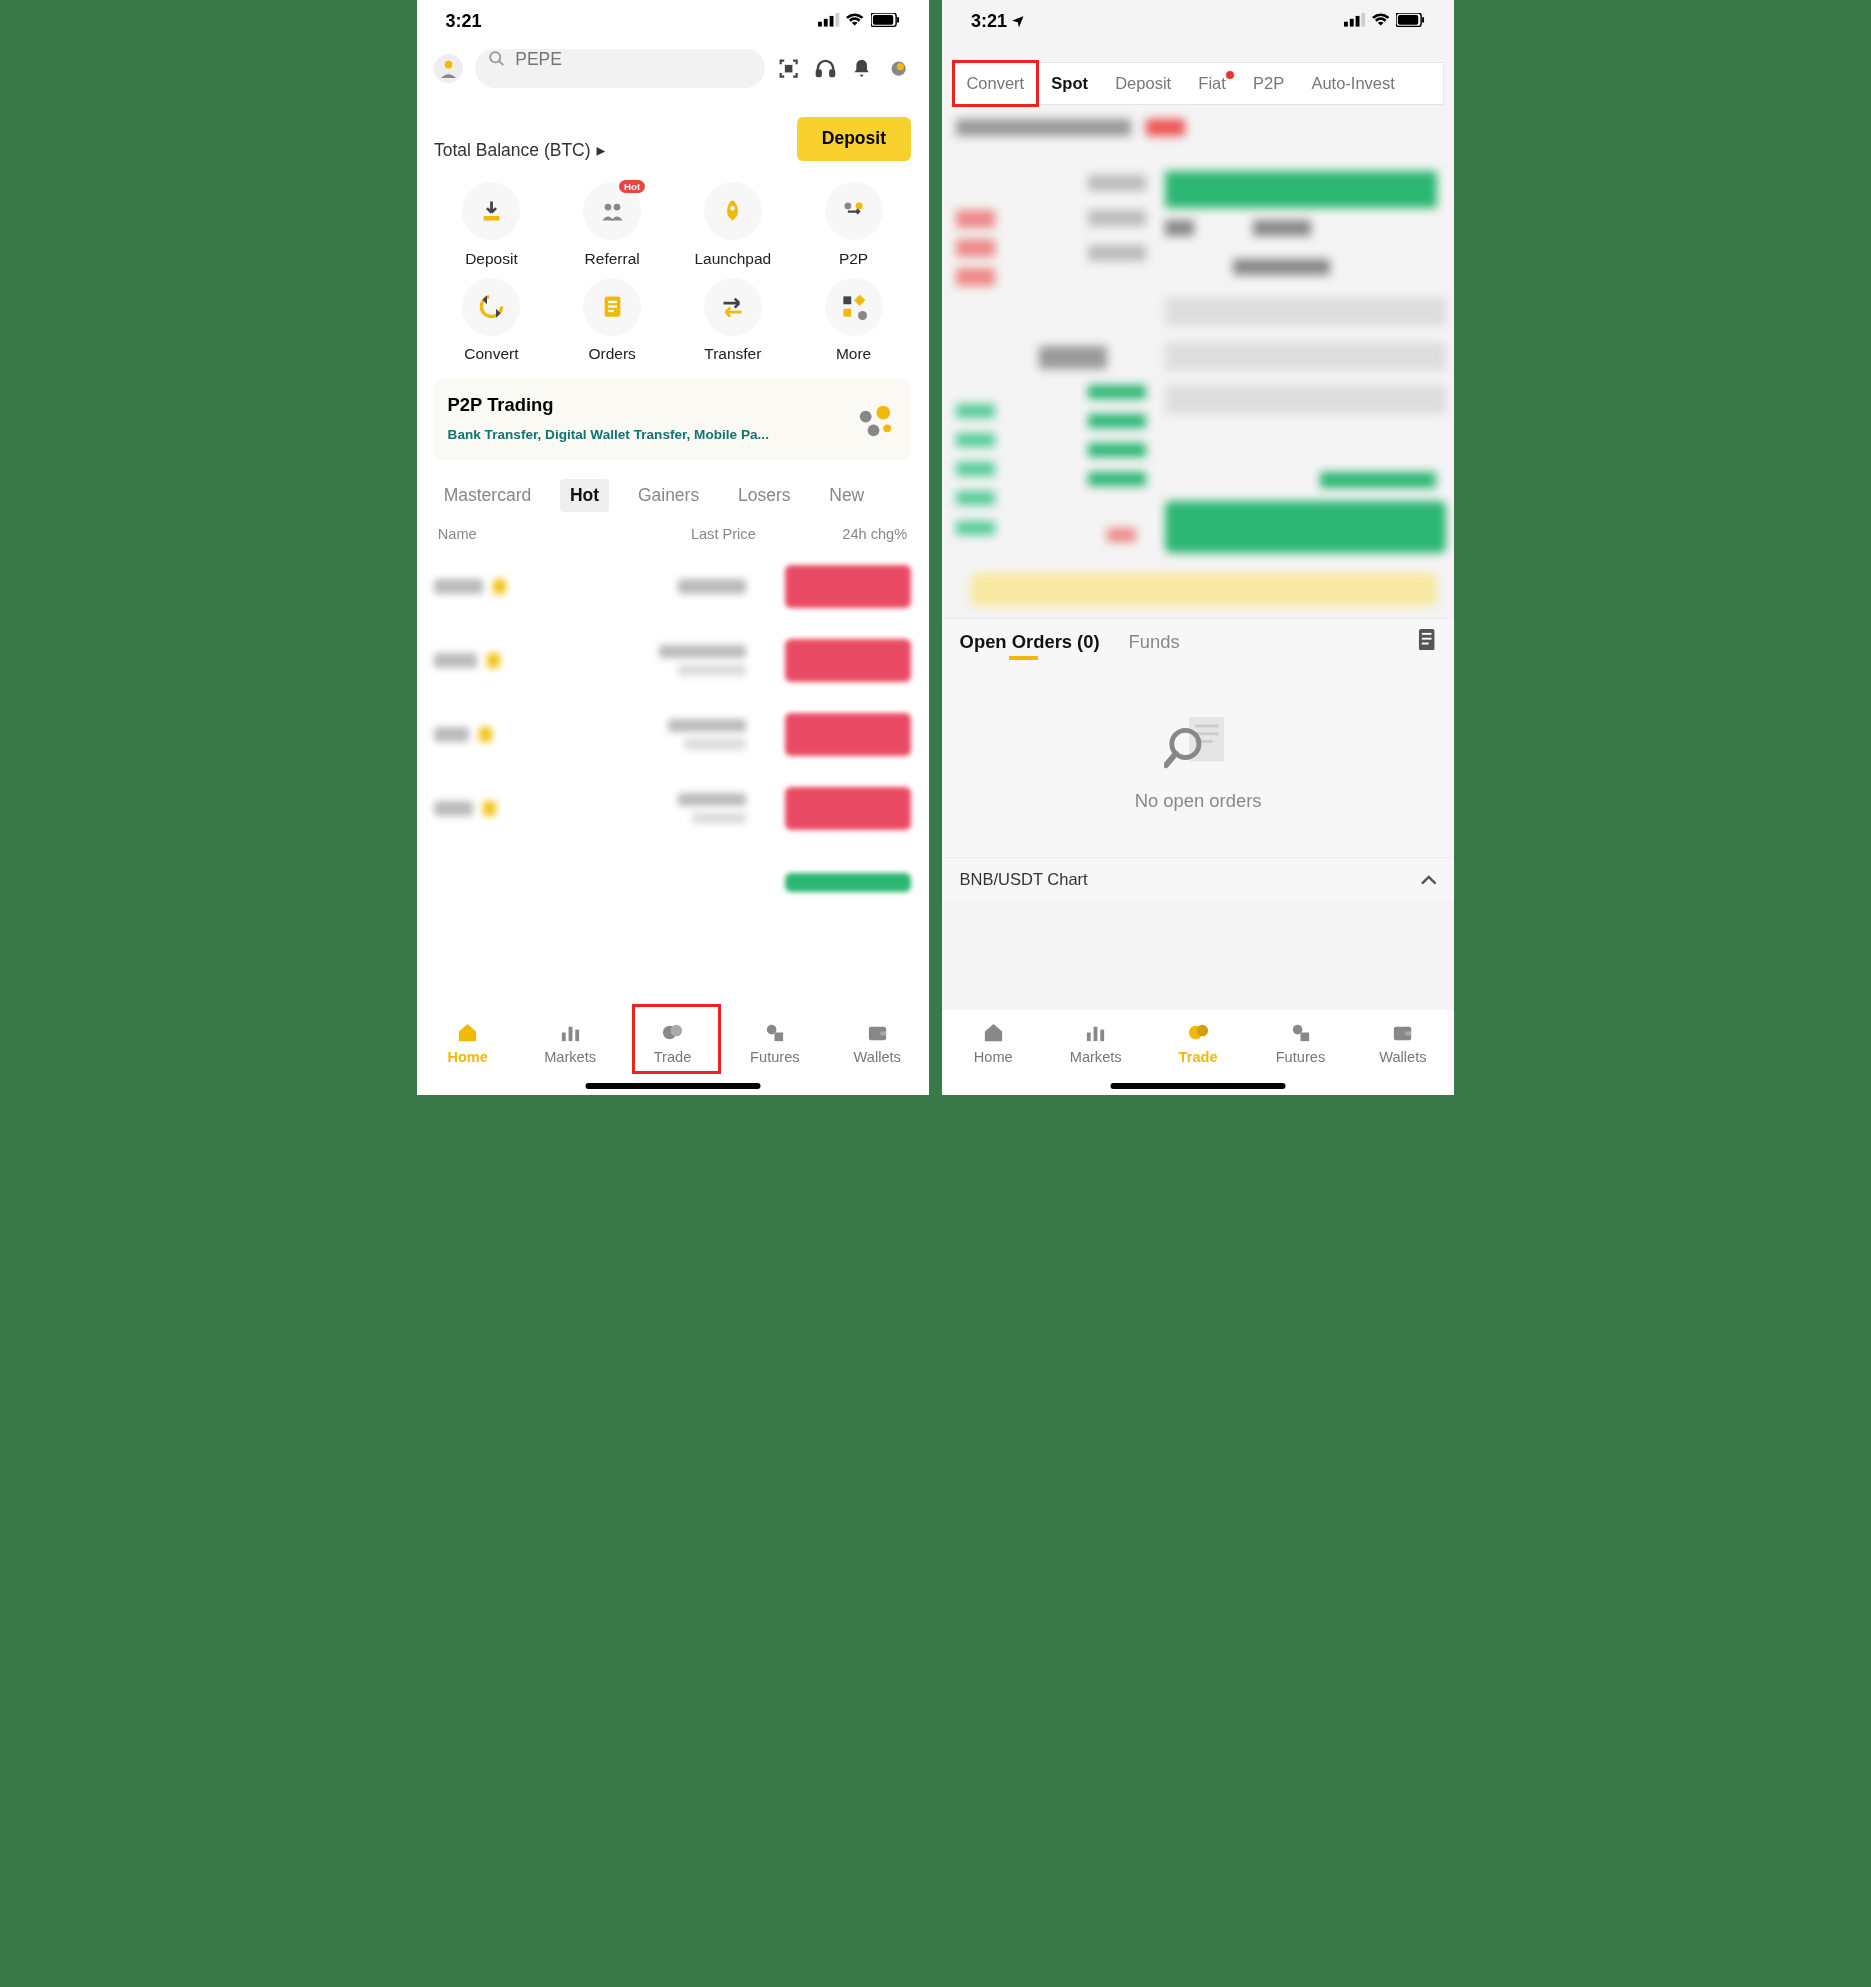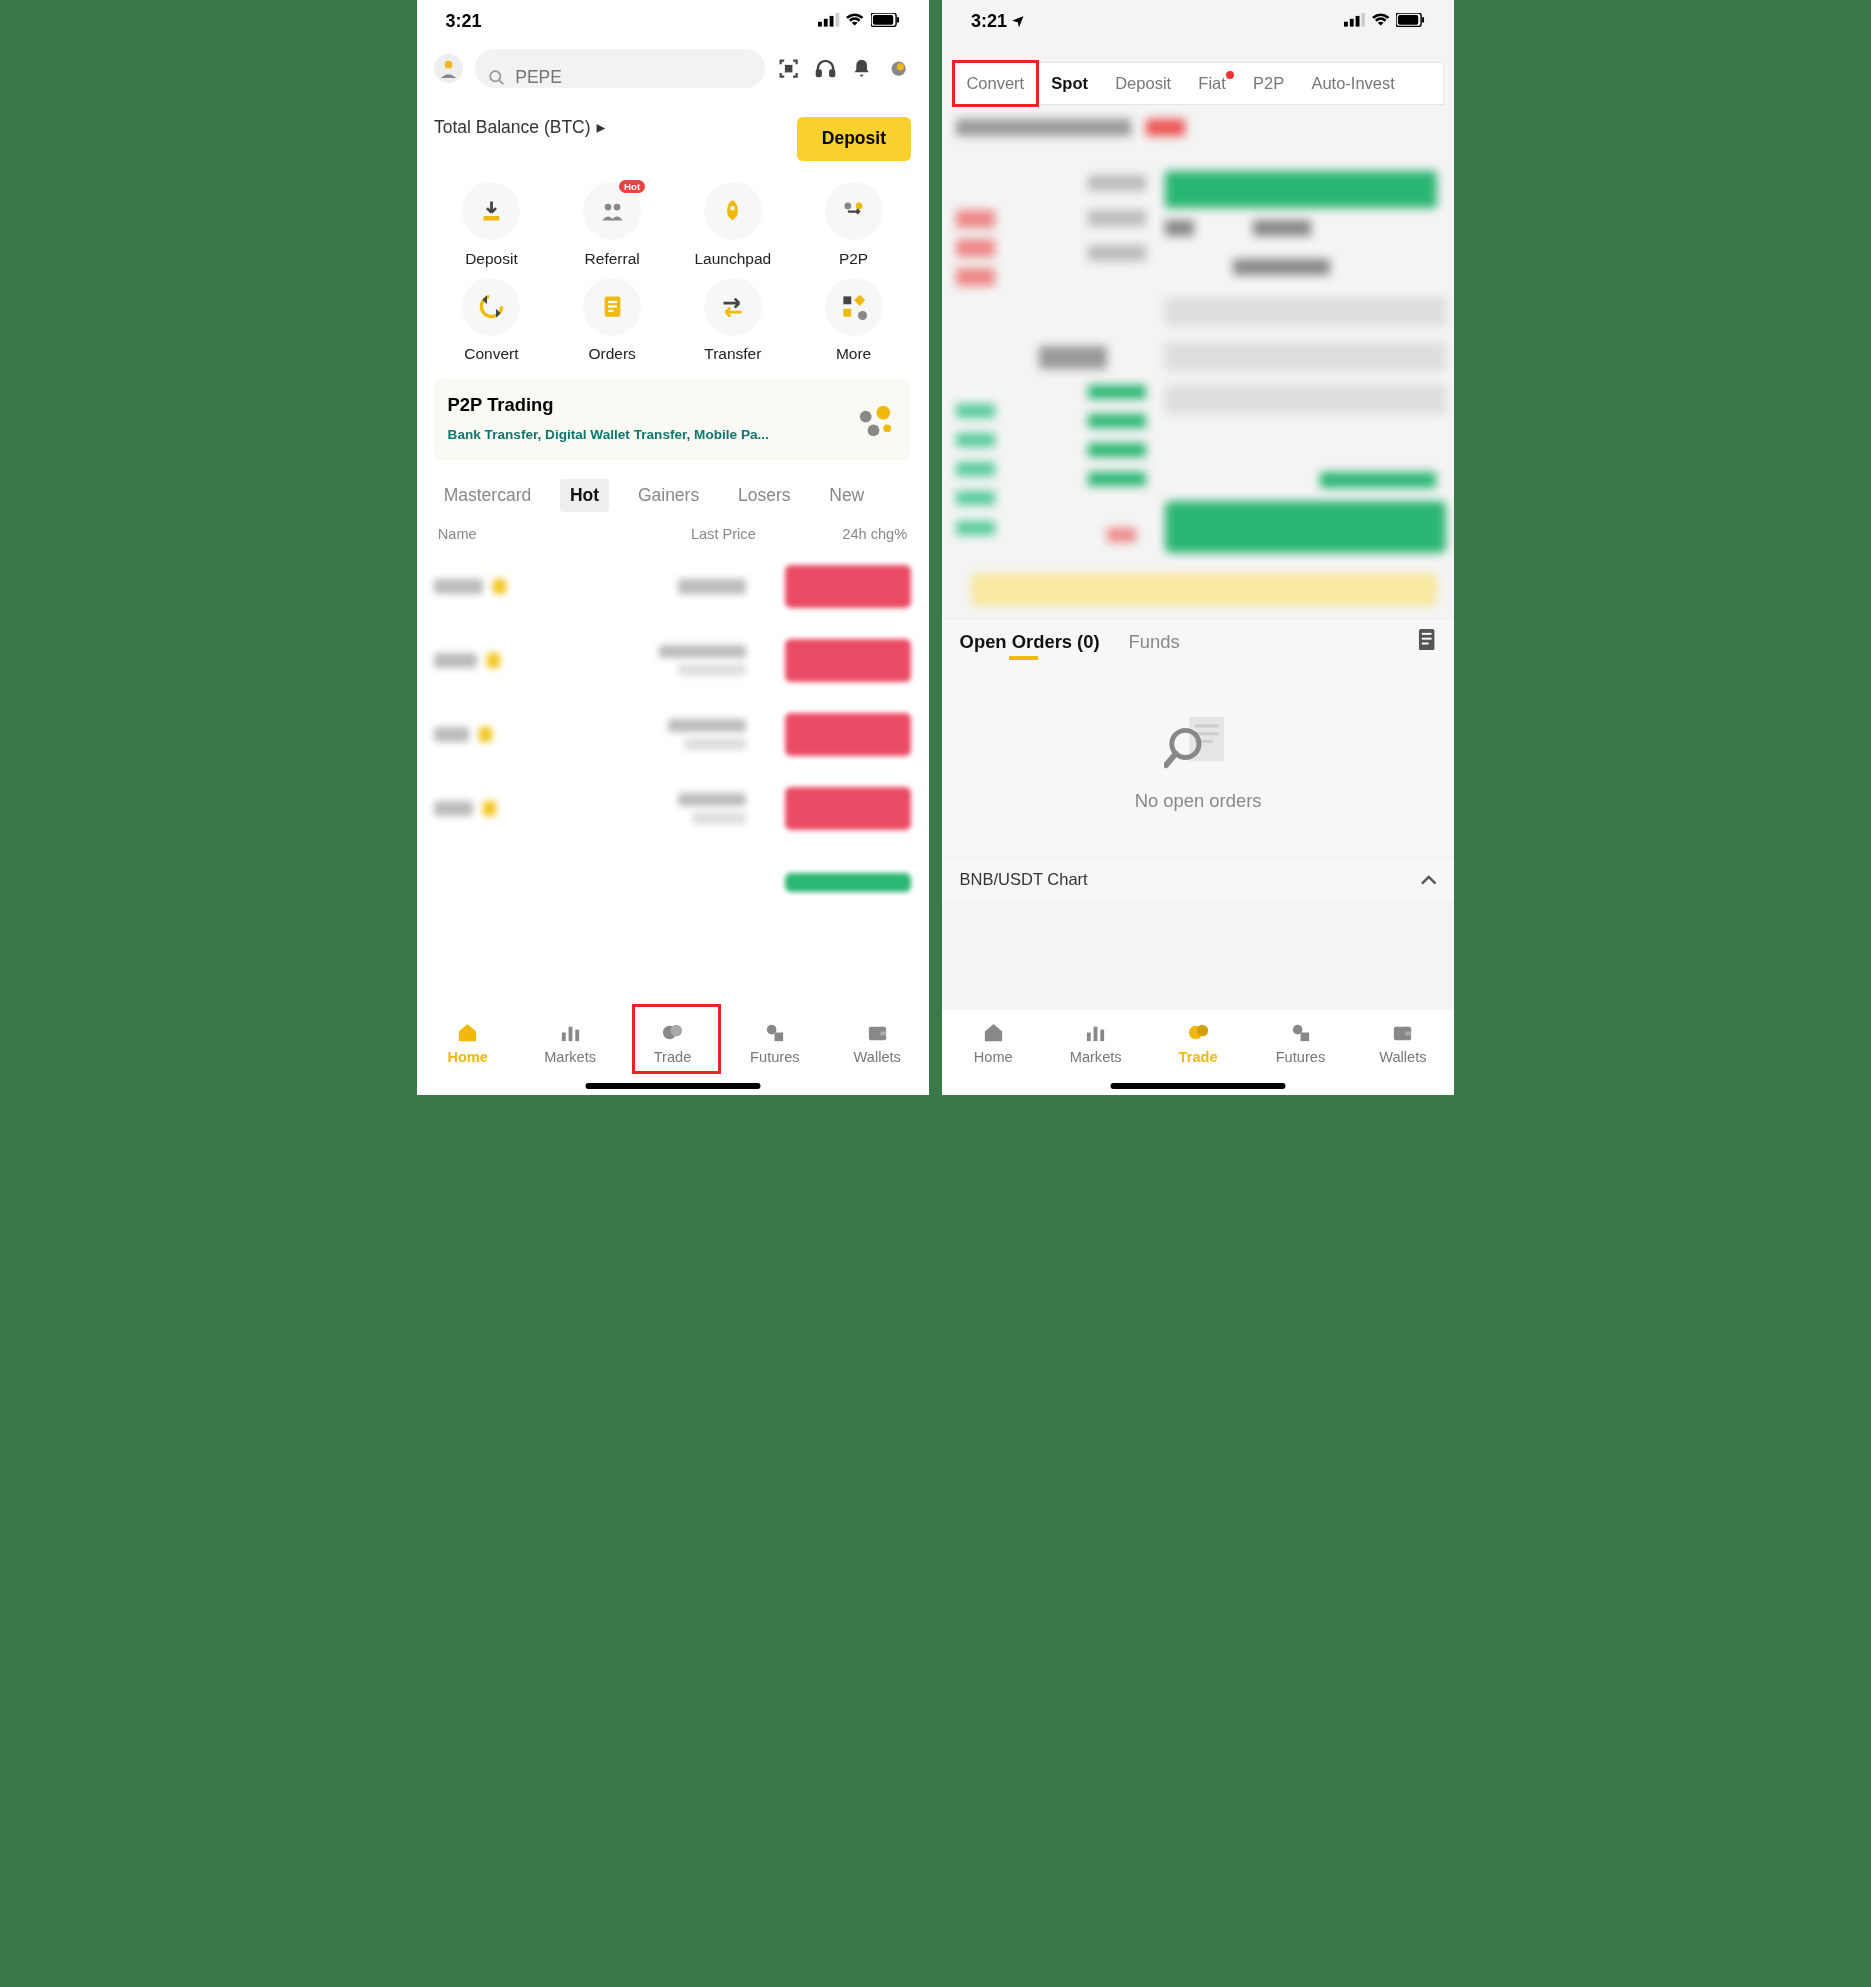--- a/index.html
+++ b/index.html
@@ -46,32 +46,32 @@
     width: 29px; height: 29px; border-radius: 50%;
     background: #eee;
     display:flex; align-items:center; justify-content:center;
   }
   .search-box {
     flex: 1;
     background: #f2f2f2;
     border-radius: 19.4px;
     height: 39px;
     display: flex;
-    align-items: flex-end;
+    align-items: flex-start;
     padding: 0 13.6px;
     gap: 9.7px;
     color: #999;
   }
   .search-box input {
     border: none; background: transparent; font-size: 17.5px; color: #888; outline: none; width: 100%;
   }
   .hdr-icon { width: 25px; height: 25px; display:flex; align-items:center; justify-content:center; color:#555;}
   
   .balance-row {
-    display: flex; justify-content: space-between; align-items: flex-start;
+    display: flex; justify-content: space-between; align-items: flex-end;
     padding: 19.4px 17.5px 11.6px;
   }
   .balance-label { font-size: 17.5px; color: #333; display:flex; align-items:center; gap:5.8px;}
   .deposit-btn {
     background: #f8d12f; color: #000; font-weight: 600; font-size:17.5px;
     border: none; border-radius: 5.8px; padding: 11.6px 25px; cursor: pointer;
   }
   
   .quick-grid {
     display: grid;

